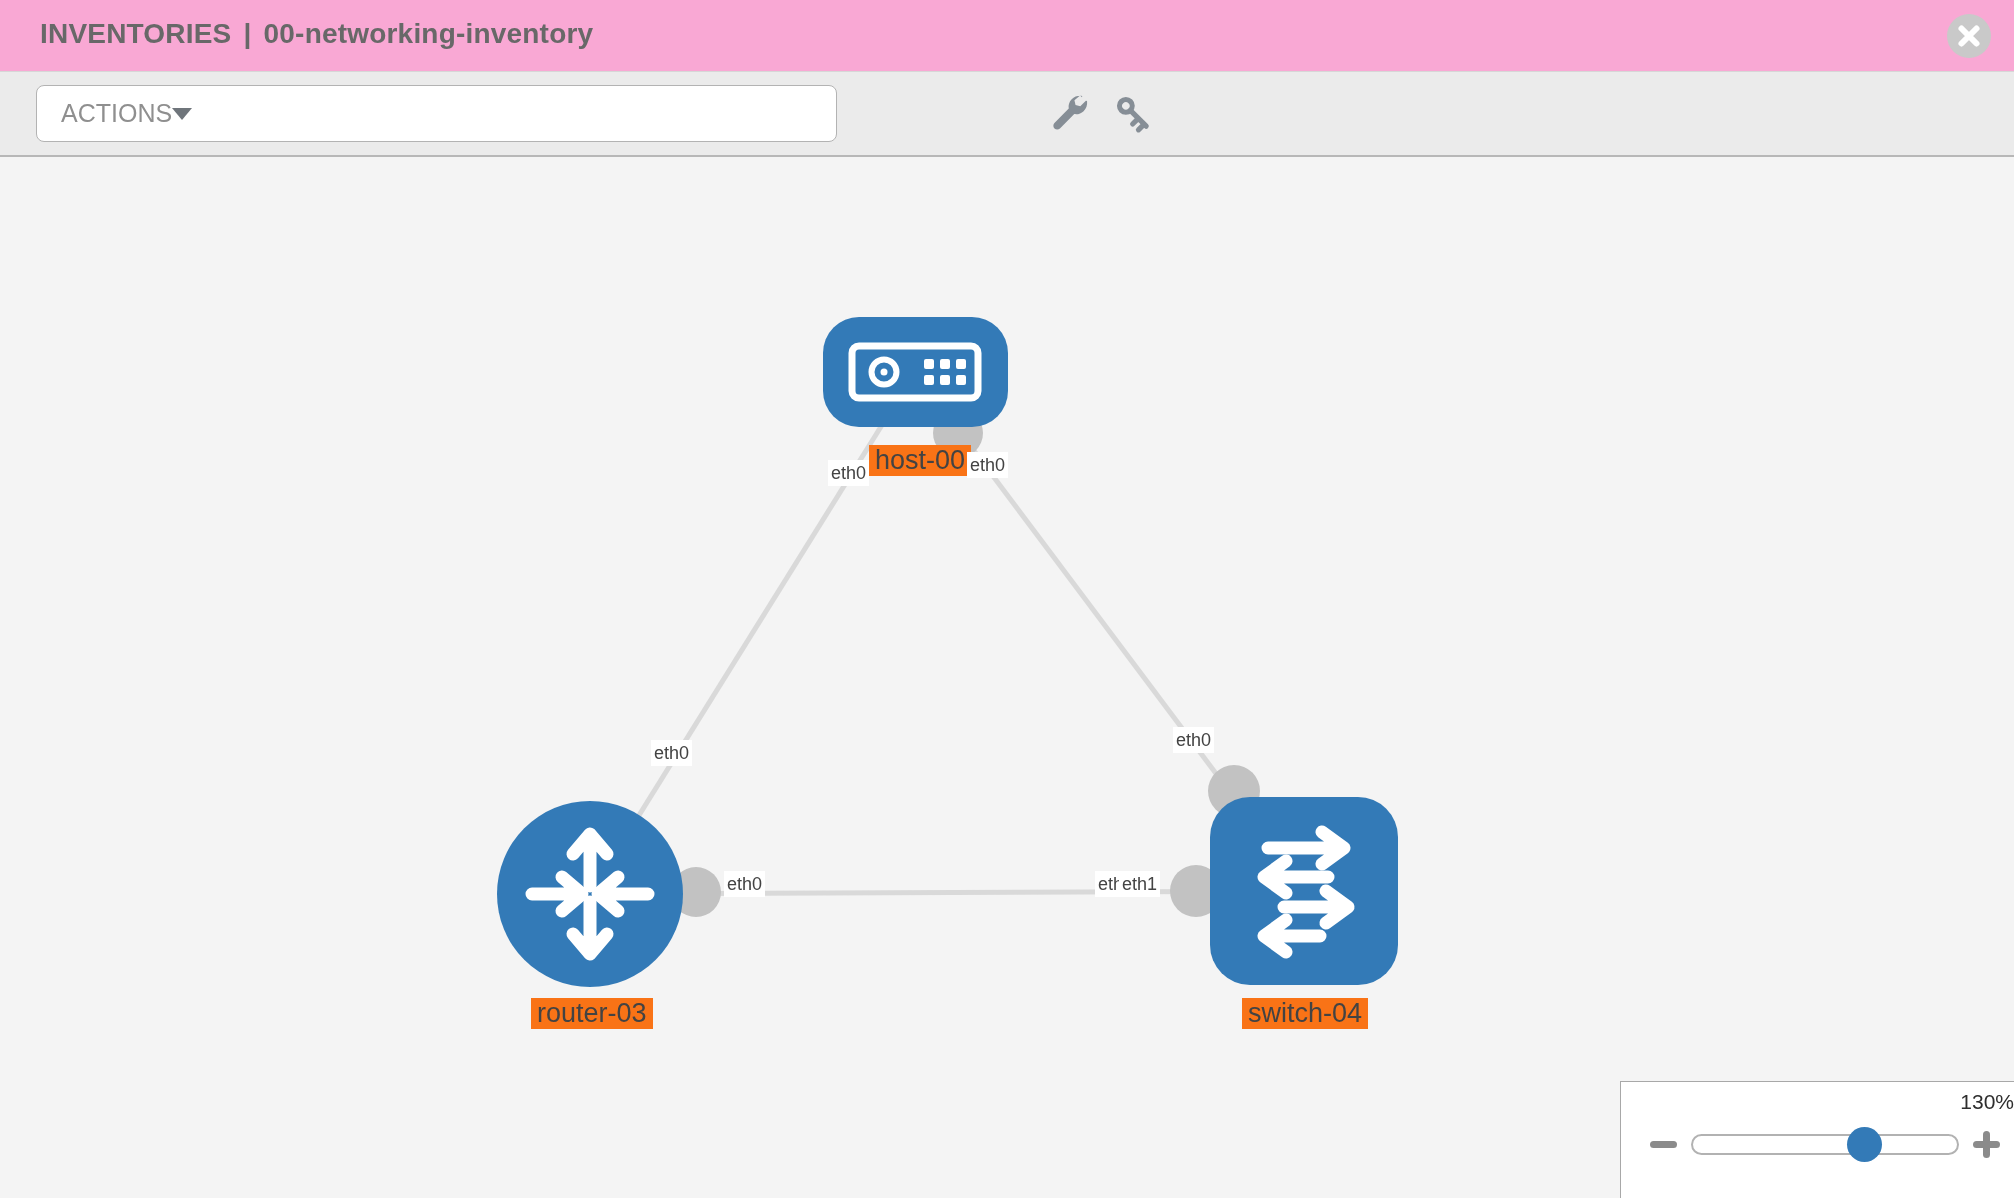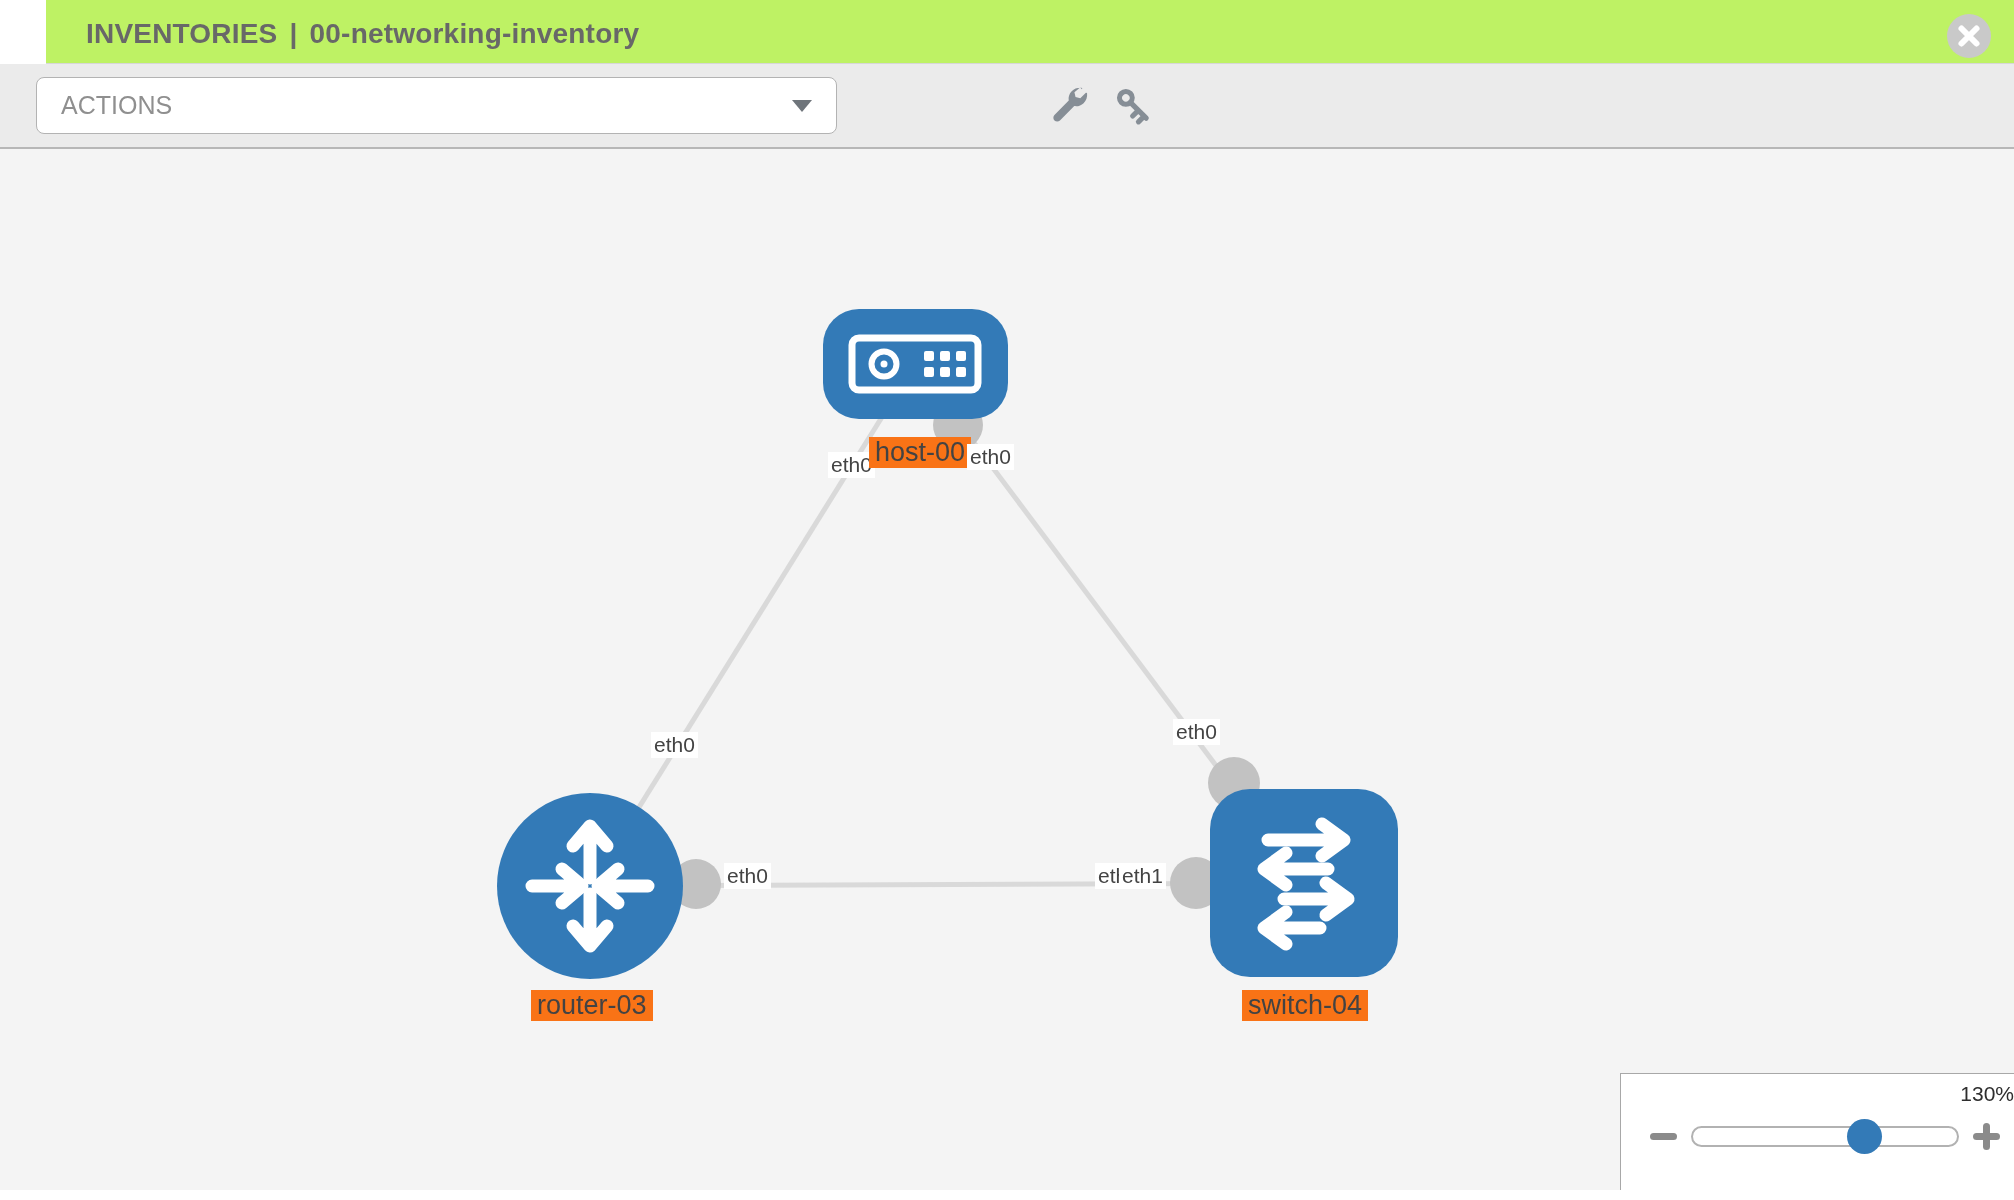--- a/index.html
+++ b/index.html
@@ -1,41 +1,41 @@
 <!DOCTYPE html>
 <html><head>
 <meta charset="utf-8">
 <style>
   * { margin:0; padding:0; box-sizing:border-box; }
   html,body { width:2014px; height:1200px; font-family:"Liberation Sans", sans-serif; background:#fff; overflow:hidden; }
 
   
-  .header { position:relative; height:64px; background:#bef264; border-bottom:1px solid #d7d7d7;margin-left:46px; }
+  .header { position:relative; height:72px; background:#f9a8d4; border-bottom:1px solid #d7d7d7; }
   .title { position:absolute; left:40px; top:18px; font-size:28px; font-weight:bold; color:#686868; letter-spacing:.2px; }
   .title .sep { margin:0 12px; font-weight:bold; }
   .close-btn { position:absolute; right:22px; top:13px; width:46px; height:46px; cursor:pointer; }
 
   
   .toolbar { position:relative; height:85px; background:#ebebeb; border-bottom:2px solid #b7b7b7; }
   .select-box { position:absolute; top:13px; height:57px; background:#fff; border:1px solid #b3b3b3; border-radius:8px;
-                display:flex; align-items:center; justify-content:space-between; padding:0 24px;
+                display:flex; align-items:center; justify-content:flex-start; padding:0 24px;
                 font-size:25px; color:#8f8f8f; cursor:pointer; }
   #actions-box { left:36px; width:801px; }
   #search-box  { left:1202px; width:783px; }
   .caret { width:0; height:0; border-left:10px solid transparent; border-right:10px solid transparent; border-top:12px solid #6f757b; }
   .tool-icon { position:absolute; cursor:pointer; }
   #wrench-icon { left:1044px; top:19px; }
   #key-icon    { left:1111px; top:19px; }
 
   
   .canvas { position:relative; height:1041px; background:#f4f4f4; overflow:hidden; }
   svg.topo { position:absolute; left:0; top:0; }
 
   
-  .iface { position:absolute; font-size:21px; line-height:26px; color:#434343; background:#fff; padding:0 3px; white-space:nowrap; }
+  .iface { position:absolute; font-size:18px; line-height:26px; color:#434343; background:#fff; padding:0 3px; white-space:nowrap; }
   .node-label { position:absolute; font-size:27px; line-height:31px; color:#434343; background:#f97316; padding:0 6px; white-space:nowrap; }
   #lbl-host       { left:869px;  top:288px; }
   #eth-host-left  { left:828px;  top:303px; }
   #eth-host-right { left:967px;  top:295px; }
   #eth-router-top { left:651px;  top:583px; }
   #eth-switch-top { left:1173px; top:570px; }
   #eth-mid-left   { left:724px;  top:714px; }
   #eth-mid-under  { left:1095px; top:714px; }
   #eth-mid-over   { left:1119px; top:714px; }
   #lbl-router     { left:531px;  top:841px; }

